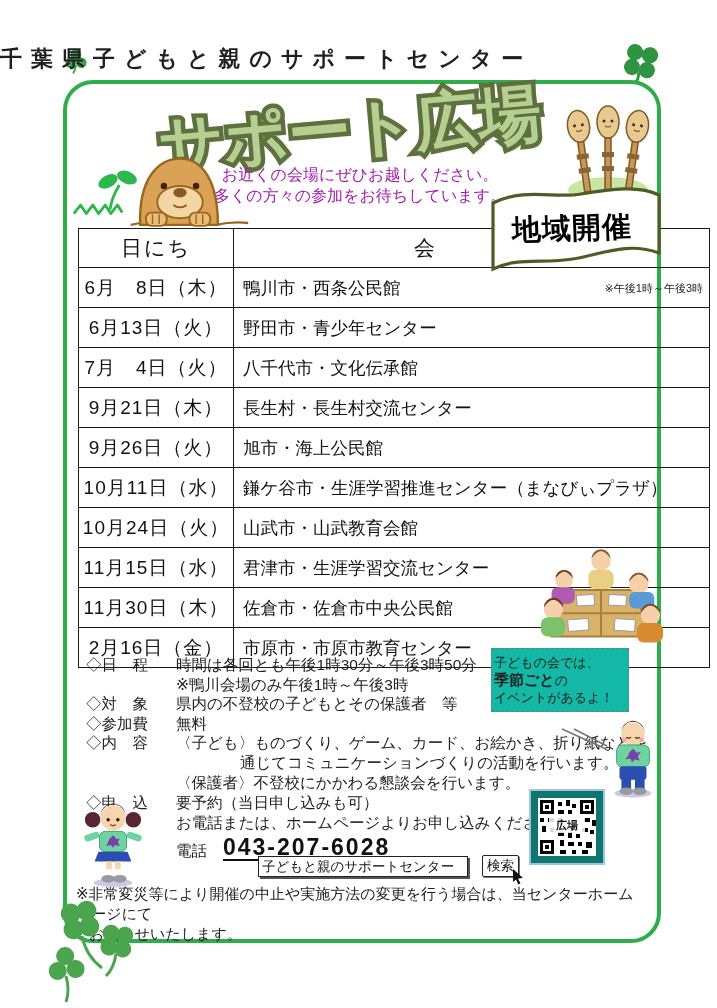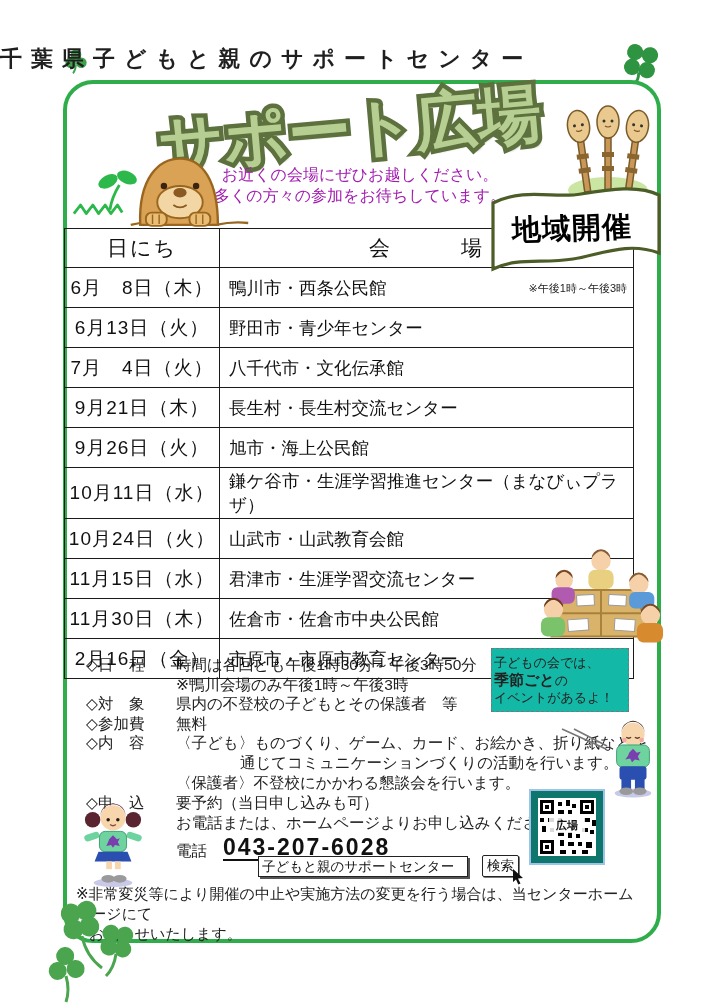--- a/index.html
+++ b/index.html
@@ -24,33 +24,33 @@
   .hero-sub{position:absolute;left:180px;width:360px;text-align:center;font-size:16px;
     color:#a21caf;white-space:nowrap;}
 
   
   .banner{position:absolute;left:487px;top:183px;width:178px;height:92px;z-index:6;}
   .banner svg{position:absolute;left:0;top:0;}
   .banner .banner-text{position:absolute;left:0;top:26px;width:170px;text-align:center;
     font-size:29px;font-weight:bold;color:#000;letter-spacing:1px;transform:rotate(-2deg);}
 
   
-  table.sched{position:absolute;left:64px;top:228px;width:570px;border-collapse:collapse;
+  table.sched{position:absolute;left:78px;top:228px;width:632px;border-collapse:collapse;
     table-layout:fixed;z-index:2;background:transparent;}
   table.sched th,table.sched td{border:1.6px solid #1a1a1a;}
   table.sched th{height:36px;font-size:21px;font-weight:normal;letter-spacing:2px;color:#111;}
   table.sched td{height:37px;margin-left:33px;}
   td.c-date{width:152px;text-align:center;font-size:19px;letter-spacing:1px;color:#111;}
   td.c-venue{padding-left:9px;font-size:17.5px;color:#111;position:relative;}
   .venue-note{position:absolute;right:6px;top:13px;font-size:11px;color:#222;}
 
   
   .details{position:absolute;left:86px;top:655px;width:545px;font-size:15.5px;line-height:19.6px;color:#222;}
   .d-row{display:flex;}
-  .d-lbl{flex:0 0 90px;white-space:nowrap;}
+  .d-lbl{flex:0 0 90px;white-space:nowrap;font-family:Liberation Serif, serif;}
   .d-val{white-space:nowrap;}
   .indent64{padding-left:64px;}
   .apply{position:absolute;left:86px;top:793px;width:545px;font-size:15.5px;line-height:20px;color:#222;}
   .bold{font-weight:normal;}
   .phone-row{display:flex;align-items:flex-end;margin-top:2px;}
   .phone-num{font-size:23px;font-weight:bold;letter-spacing:2px;border-bottom:2px solid #111;
     margin-left:16px;line-height:24px;color:#111;}
 
   
   .searchbox{position:absolute;left:258px;top:855px;display:flex;align-items:center;z-index:3;}

